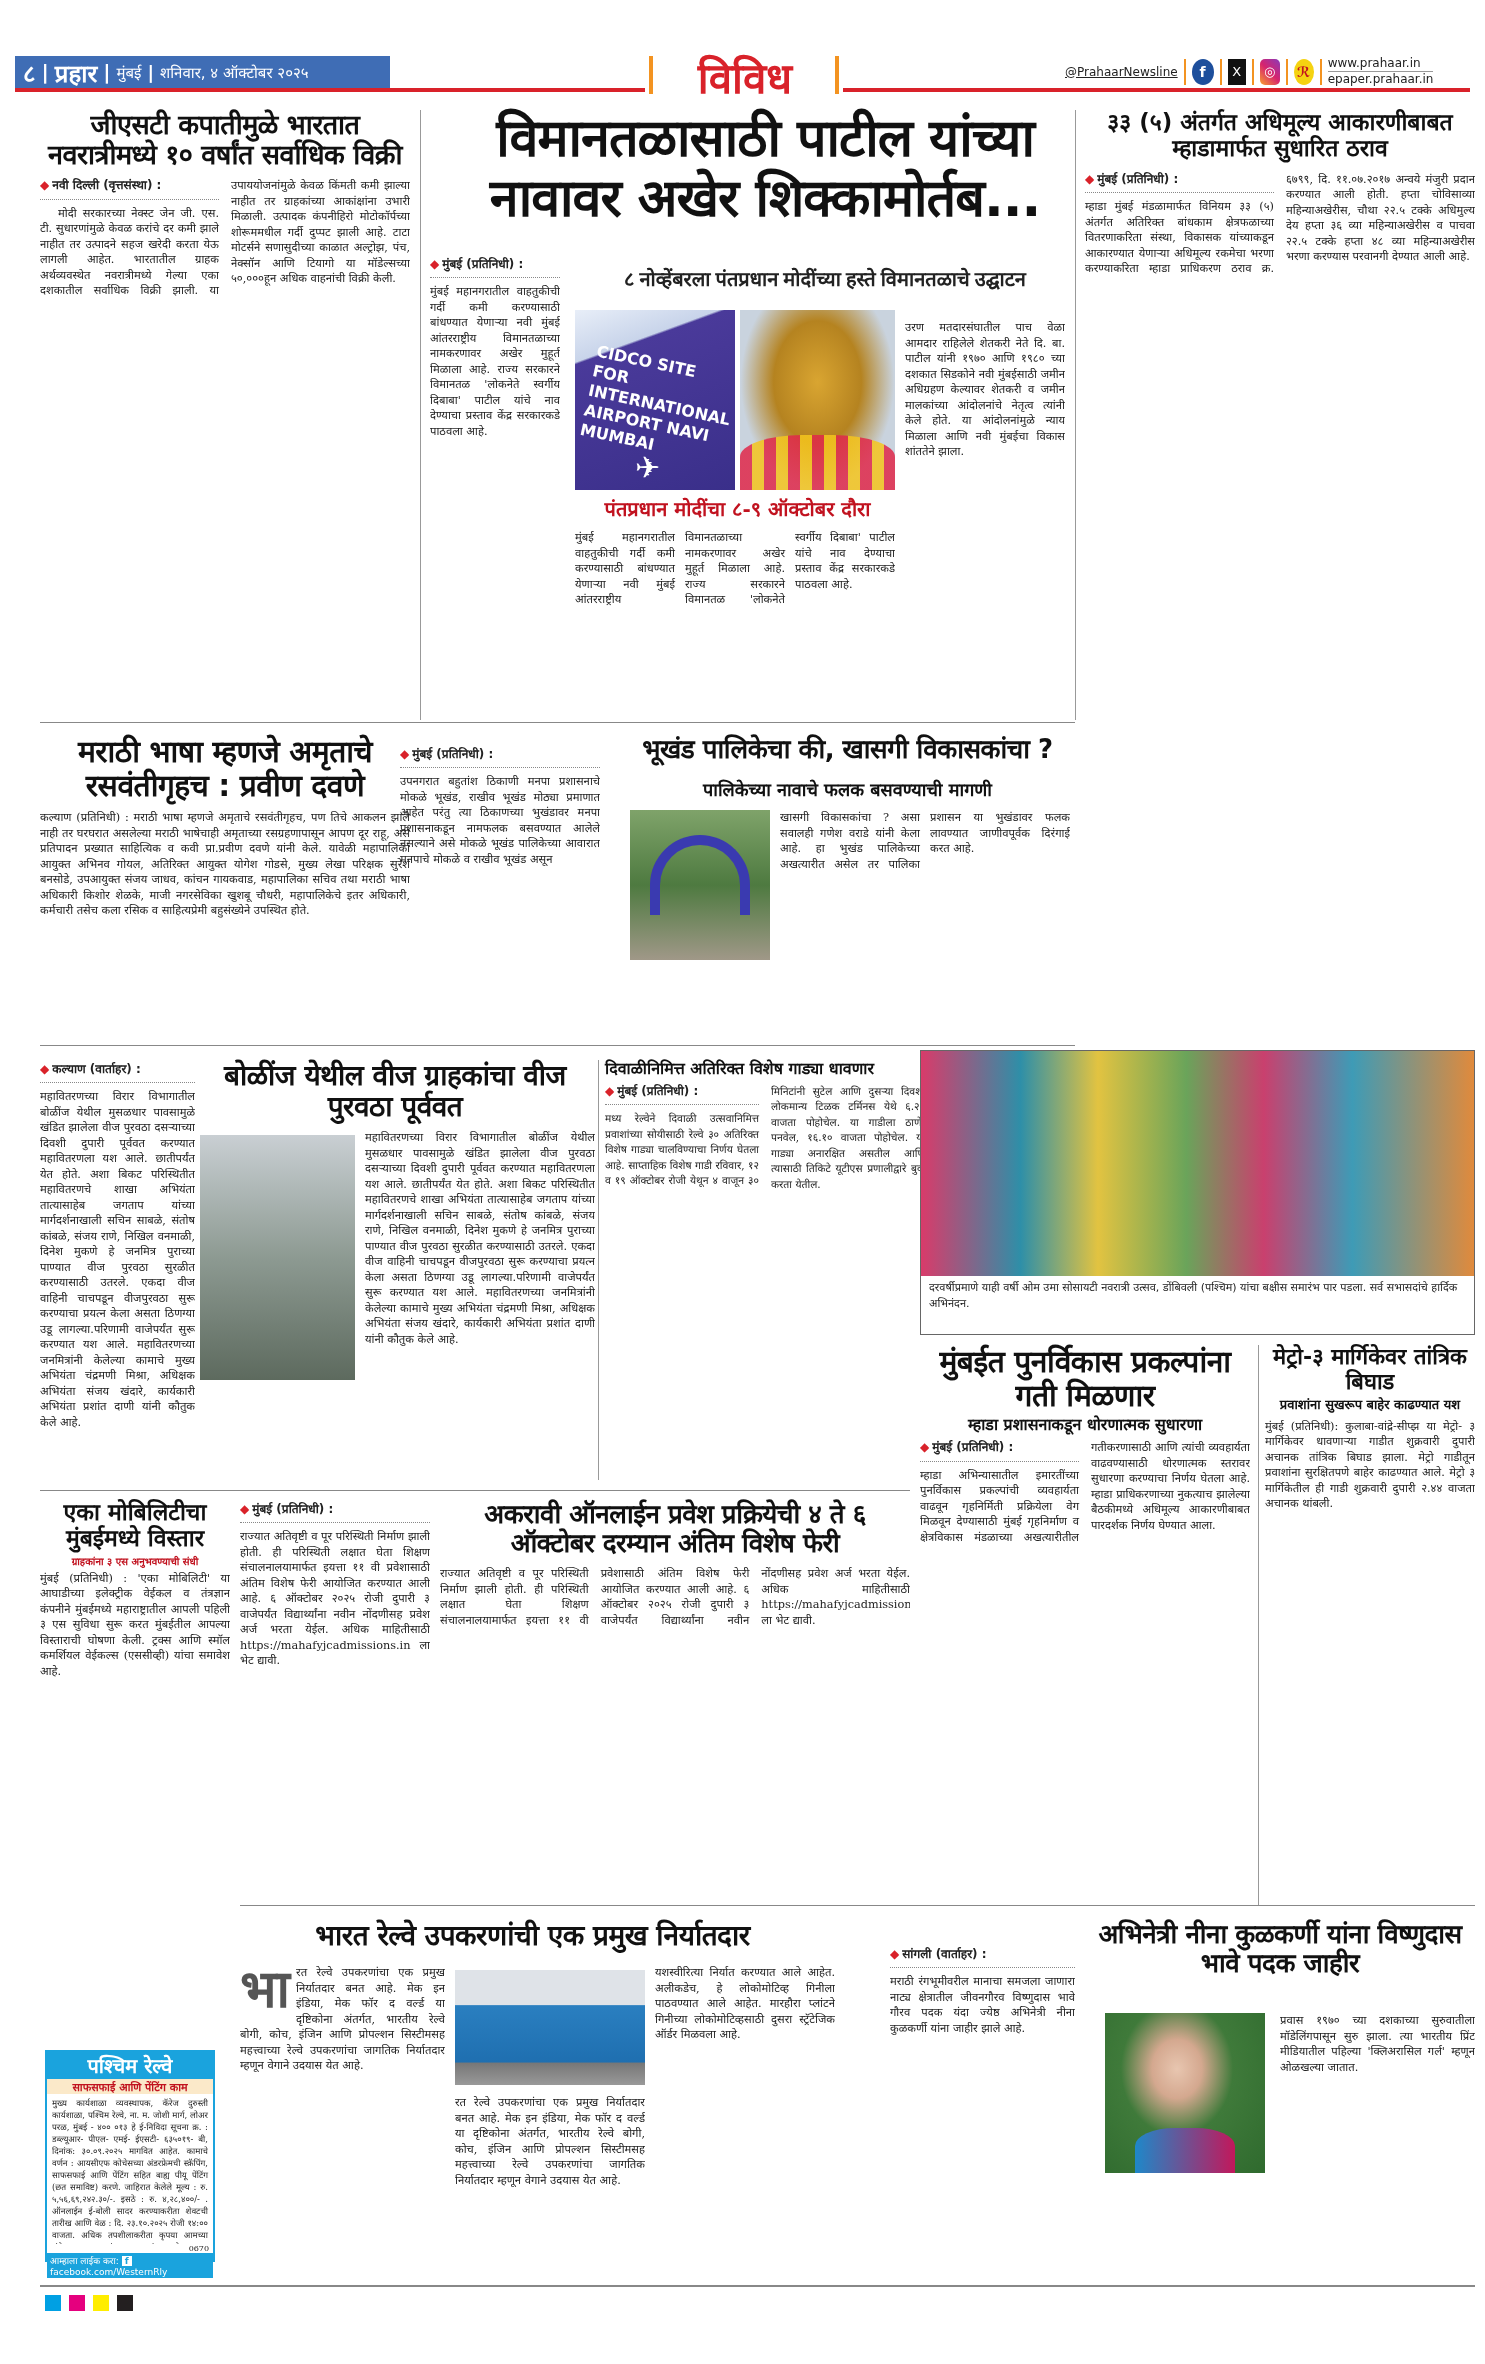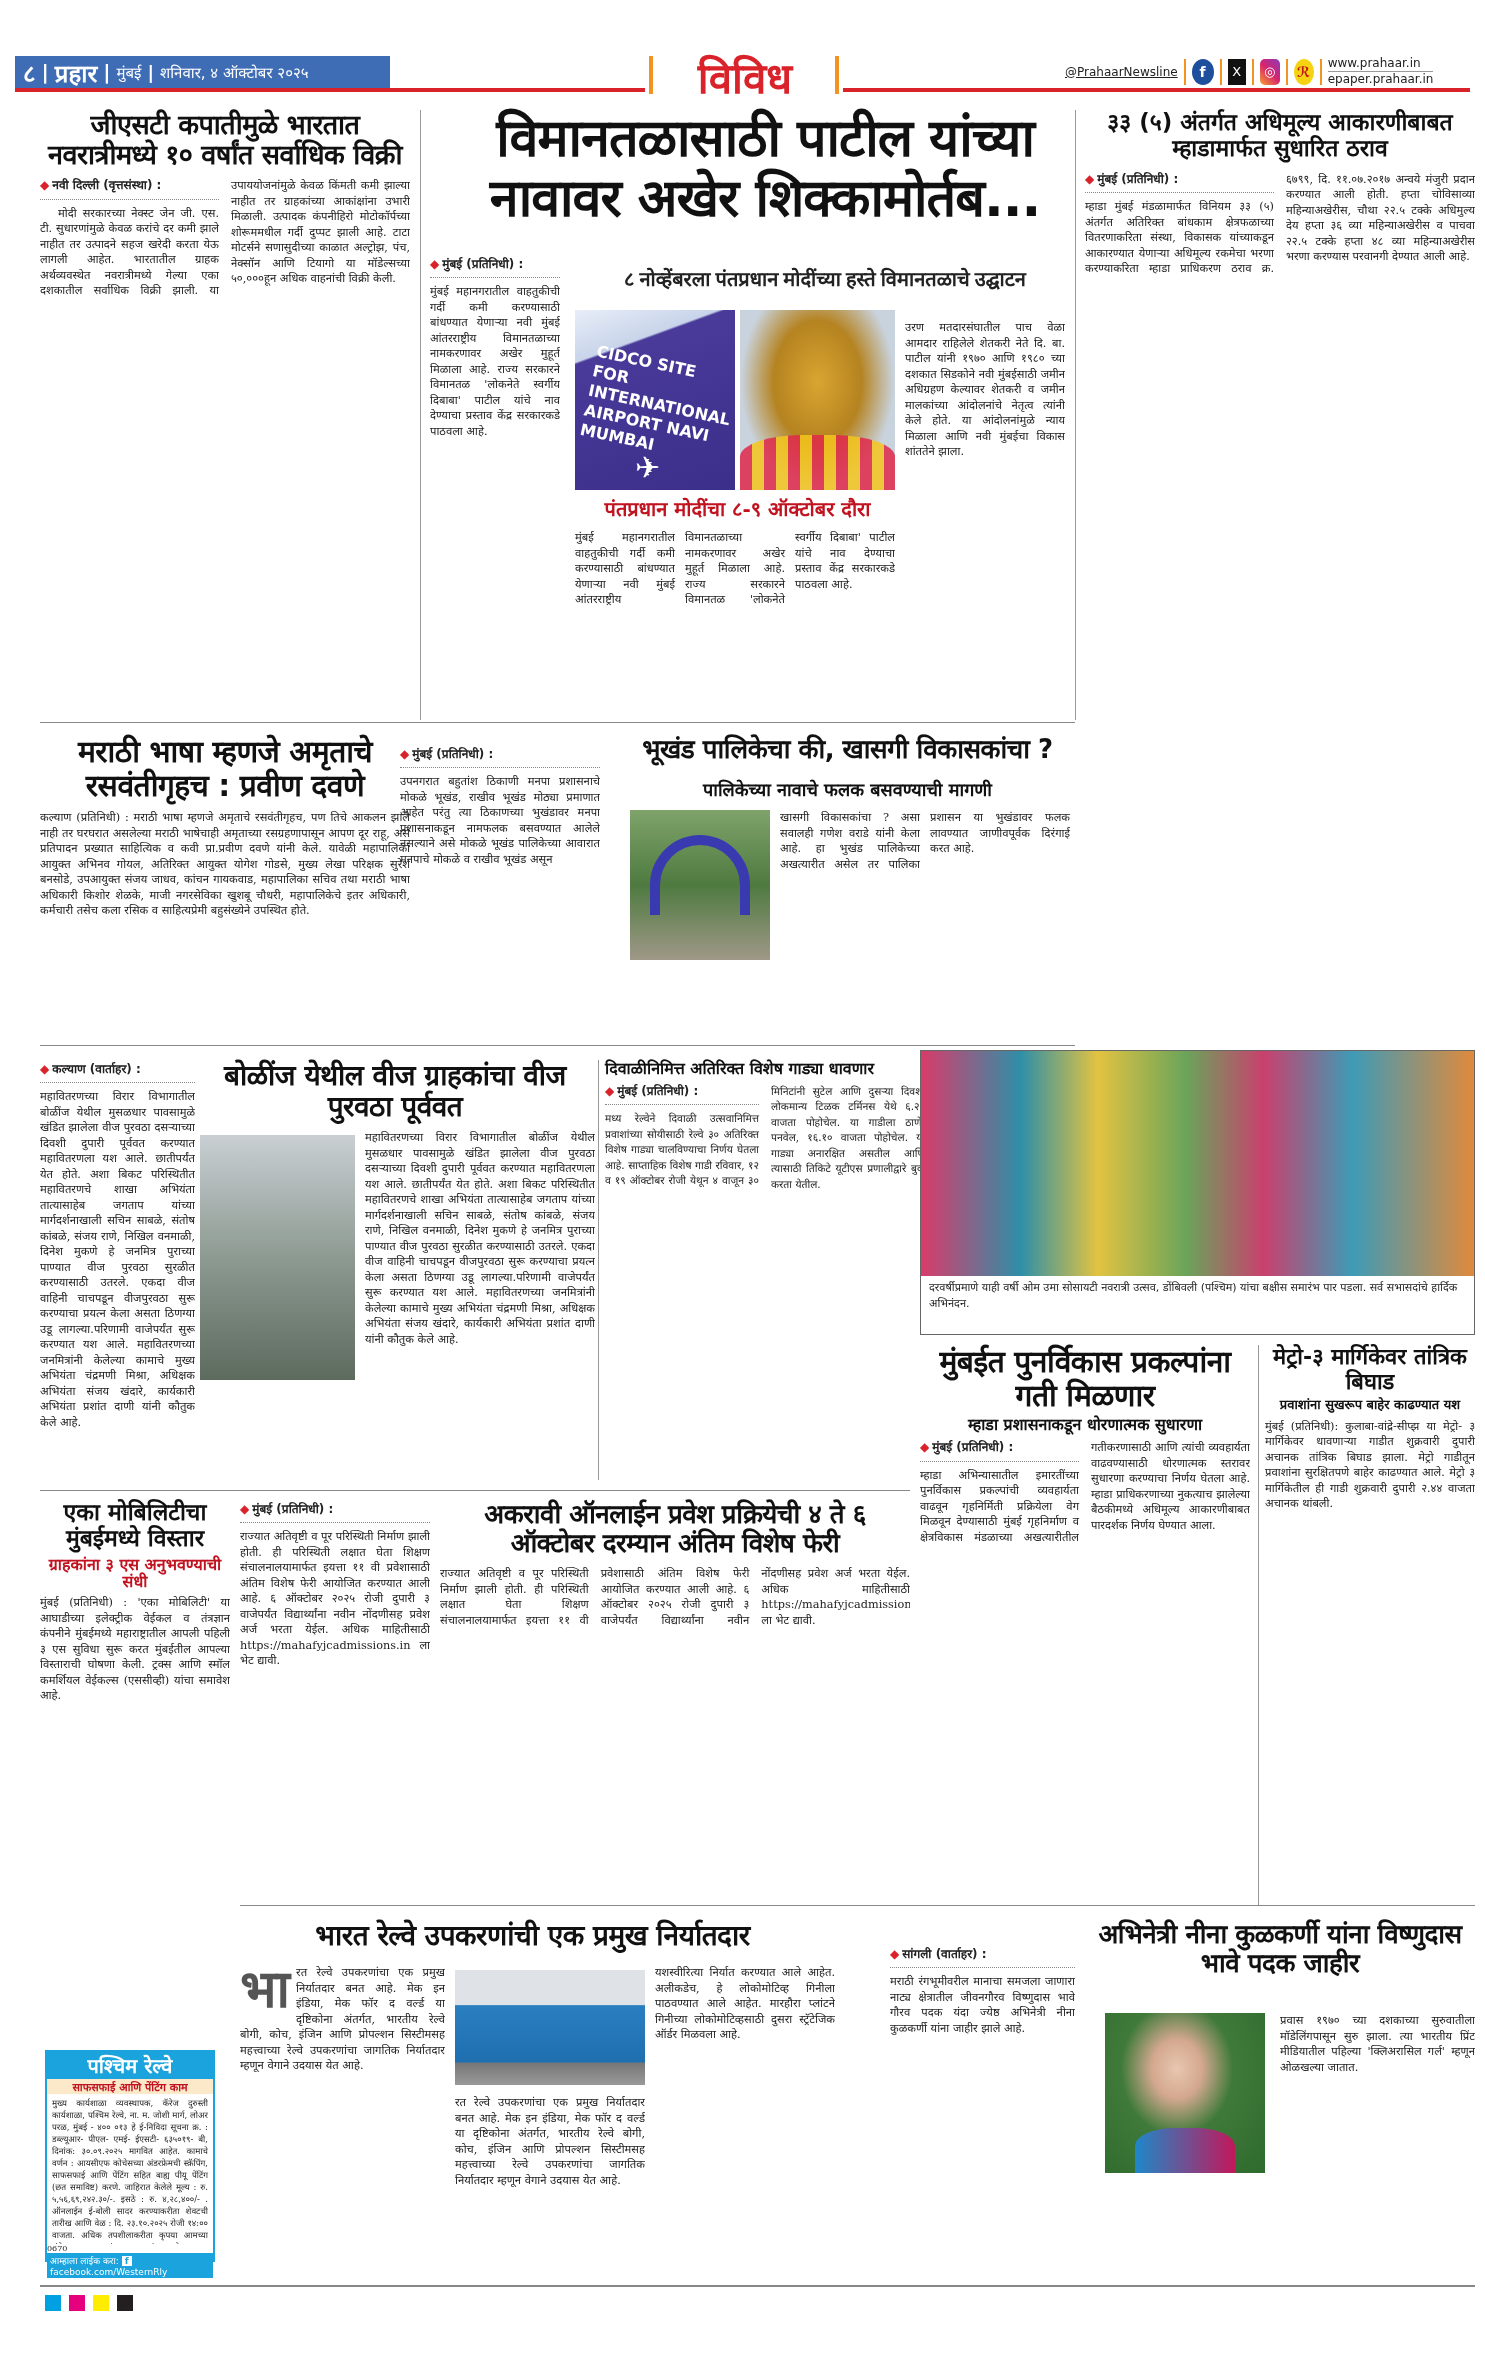--- a/index.html
+++ b/index.html
@@ -223,21 +223,21 @@
   <div class="abs" style="left:1265px;top:1345px;width:210px">
     <h2 class="h-med" style="font-size:22px">मेट्रो-३ मार्गिकेवर तांत्रिक बिघाड</h2>
     <h3 style="font-size:13px;margin-top:4px">प्रवाशांना सुखरूप बाहेर काढण्यात यश</h3>
     <p class="body" style="margin-top:6px;height:460px;overflow:hidden">मुंबई (प्रतिनिधी): कुलाबा-वांद्रे-सीप्झ या मेट्रो- ३ मार्गिकेवर धावणाऱ्या गाडीत शुक्रवारी दुपारी अचानक तांत्रिक बिघाड झाला. मेट्रो गाडीतून प्रवाशांना सुरक्षितपणे बाहेर काढण्यात आले. मेट्रो ३ मार्गिकेतील ही गाडी शुक्रवारी दुपारी २.४४ वाजता अचानक थांबली.</p>
   </div>
 
   <div class="abs hrule" style="left:40px;top:1490px;width:870px;height:1px"></div>
 
   <div class="abs" style="left:40px;top:1500px;width:190px">
     <h2 class="h-med" style="font-size:23px">एका मोबिलिटीचा मुंबईमध्ये विस्तार</h2>
-    <h3 class="h-red" style="font-size:16px;margin-top:4px">ग्राहकांना ३ एस अनुभवण्याची संधी</h3>
+    <h3 class="h-red" style="font-size:10px;margin-top:4px">ग्राहकांना ३ एस अनुभवण्याची संधी</h3>
     <p class="body" style="margin-top:4px;height:430px;overflow:hidden">मुंबई (प्रतिनिधी) : 'एका मोबिलिटी' या आघाडीच्या इलेक्ट्रीक वेईकल व तंत्रज्ञान कंपनीने मुंबईमध्ये महाराष्ट्रातील आपली पहिली ३ एस सुविधा सुरू करत मुंबईतील आपल्या विस्ताराची घोषणा केली. ट्रक्स आणि स्मॉल कमर्शियल वेईकल्स (एससीव्ही) यांचा समावेश आहे.</p>
   </div>
 
   <div class="abs" style="left:240px;top:1500px;width:190px">
     <div class="dateline">मुंबई (प्रतिनिधी) :</div>
     <p class="body" style="height:385px;overflow:hidden">राज्यात अतिवृष्टी व पूर परिस्थिती निर्माण झाली होती. ही परिस्थिती लक्षात घेता शिक्षण संचालनालयामार्फत इयत्ता ११ वी प्रवेशासाठी अंतिम विशेष फेरी आयोजित करण्यात आली आहे. ६ ऑक्टोबर २०२५ रोजी दुपारी ३ वाजेपर्यंत विद्यार्थ्यांना नवीन नोंदणीसह प्रवेश अर्ज भरता येईल. अधिक माहितीसाठी https://mahafyjcadmissions.in ला भेट द्यावी.</p>
   </div>
   <div class="abs" style="left:440px;top:1500px;width:470px">
     <h2 class="h-big" style="font-size:26px">अकरावी ऑनलाईन प्रवेश प्रक्रियेची ४ ते ६ ऑक्टोबर दरम्यान अंतिम विशेष फेरी</h2>
     <div class="body" style="column-count:3;margin-top:8px;height:330px;overflow:hidden">
@@ -246,21 +246,21 @@
   </div>
 
   <div class="abs hrule" style="left:240px;top:1905px;width:1235px;height:1px"></div>
 
   <div class="abs ad" style="left:45px;top:2050px;width:170px;height:212px;border-width:2px">
     <div class="ad-title">पश्चिम रेल्वे</div>
     <div class="ad-sub">साफसफाई आणि पेंटिंग काम</div>
     <div class="ad-body" style="height:150px;overflow:hidden;font-size:8.5px;line-height:12px">
       <span>मुख्य कार्यशाळा व्यवस्थापक, कॅरेज दुरुस्ती कार्यशाळा, पश्चिम रेल्वे, ना. म. जोशी मार्ग, लोअर परळ, मुंबई - ४०० ०१३ हे ई-निविदा सूचना क्र. : डब्ल्यूआर- पीएल- एमई- ईएसटी- ६३५०१९- बी, दिनांक: ३०.०९.२०२५ मागवित आहेत. कामाचे वर्णन : आयसीएफ कोचेसच्या अंडरफ्रेमची स्क्रॅपिंग, साफसफाई आणि पेंटिंग सहित बाह्य पीयू पेंटिंग (छत समाविष्ट) करणे. जाहिरात केलेले मूल्य : रु. ५,५६,६९,२४२.३०/-. इसठे : रु. ४,२८,४००/- . ऑनलाईन ई-बोली सादर करण्याकरीता शेवटची तारीख आणि वेळ : दि. २३.१०.२०२५ रोजी १४:०० वाजता. अधिक तपशीलाकरीता कृपया आमच्या संकेतस्थळ www.ireps.gov.in वर भेट द्या.</span>
     </div>
-    <div style="text-align:left;font-size:8px;padding-right:4px">0670</div>
+    <div style="text-align:right;font-size:8px;padding-right:4px">0670</div>
     <div class="ad-foot" style="font-size:9px;padding:1px 3px">
       <span>आम्हाला लाईक करा:</span>
       <span style="background:#fff;color:#1aa3dd;padding:0 3px;font-weight:bold">f</span>
       <span>facebook.com/WesternRly</span>
     </div>
   </div>
 
   <div class="abs" style="left:240px;top:1920px;width:585px">
     <h2 class="h-big" style="font-size:28px">भारत रेल्वे उपकरणांची एक प्रमुख निर्यातदार</h2>
   </div>

